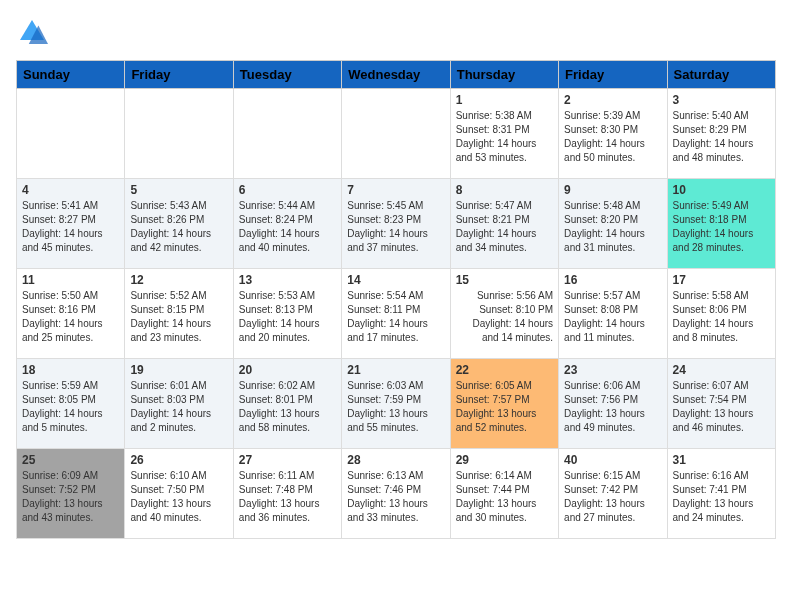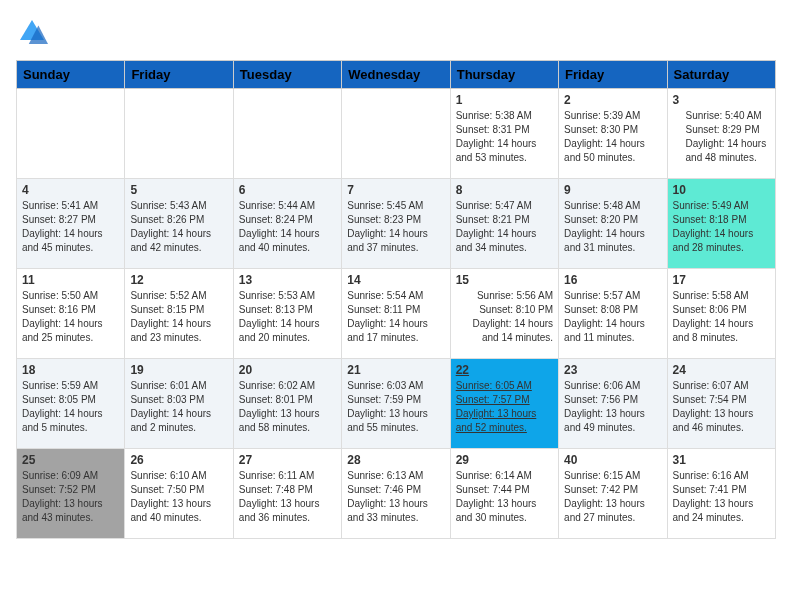--- a/index.html
+++ b/index.html
@@ -136,21 +136,21 @@
         </td>
         <td style="background: rgb(255, 255, 255);">
           <span class="day-number">2</span>
           <div class="day-info" style="white-space: pre-line;">Sunrise: 5:39 AM
 Sunset: 8:30 PM
 Daylight: 14 hours
 and 50 minutes.</div>
         </td>
         <td style="background: rgb(255, 255, 255);">
           <span class="day-number">3</span>
-          <div class="day-info" style="white-space: pre-line; margin-left: 13px;">Sunrise: 5:40 AM
+          <div class="day-info" style="white-space: pre-line;">Sunrise: 5:40 AM
 Sunset: 8:29 PM
 Daylight: 14 hours
 and 48 minutes.</div>
         </td>
       </tr>
       <tr>
         <td style="background: rgb(240, 244, 248);">
           <span class="day-number">4</span>
           <div class="day-info" style="white-space: pre-line;">Sunrise: 5:41 AM
 Sunset: 8:27 PM
@@ -273,21 +273,21 @@
 Daylight: 13 hours
 and 58 minutes.</div>
         </td>
         <td style="background: rgb(240, 244, 248);">
           <span class="day-number">21</span>
           <div class="day-info" style="white-space: pre-line;">Sunrise: 6:03 AM
 Sunset: 7:59 PM
 Daylight: 13 hours
 and 55 minutes.</div>
         </td>
-        <td style="background: #0ea5e9; text-decoration: underline;">
+        <td style="background: #fdba74;">
           <span class="day-number">22</span>
           <div class="day-info" style="white-space: pre-line;">Sunrise: 6:05 AM
 Sunset: 7:57 PM
 Daylight: 13 hours
 and 52 minutes.</div>
         </td>
         <td style="background: rgb(240, 244, 248);">
           <span class="day-number">23</span>
           <div class="day-info" style="white-space: pre-line;">Sunrise: 6:06 AM
 Sunset: 7:56 PM

